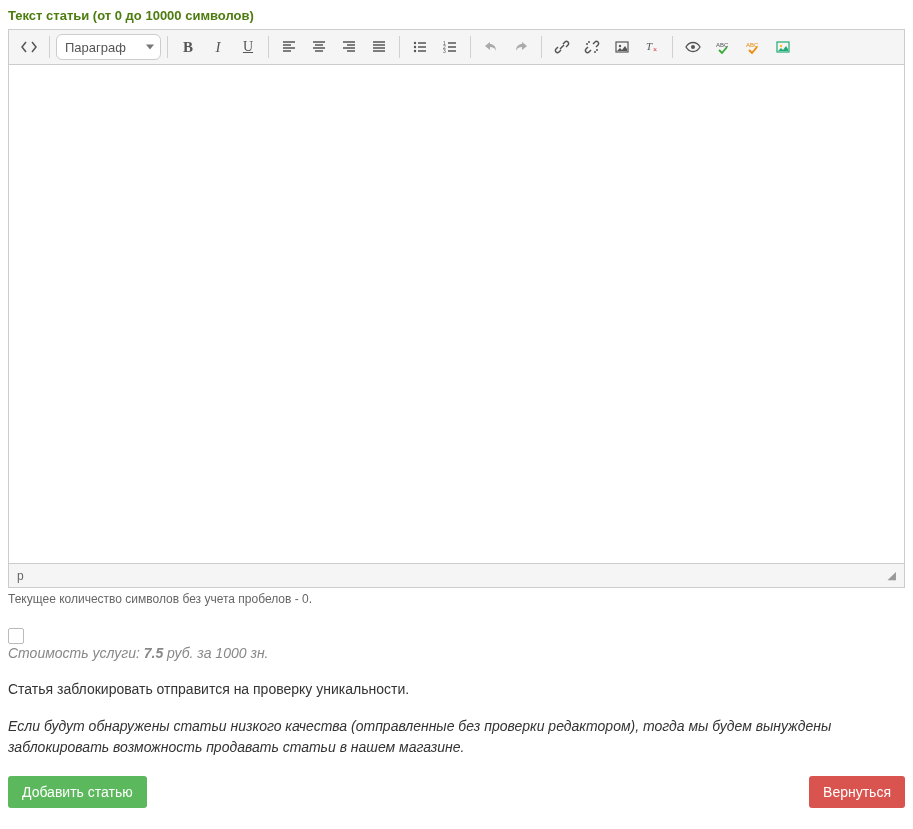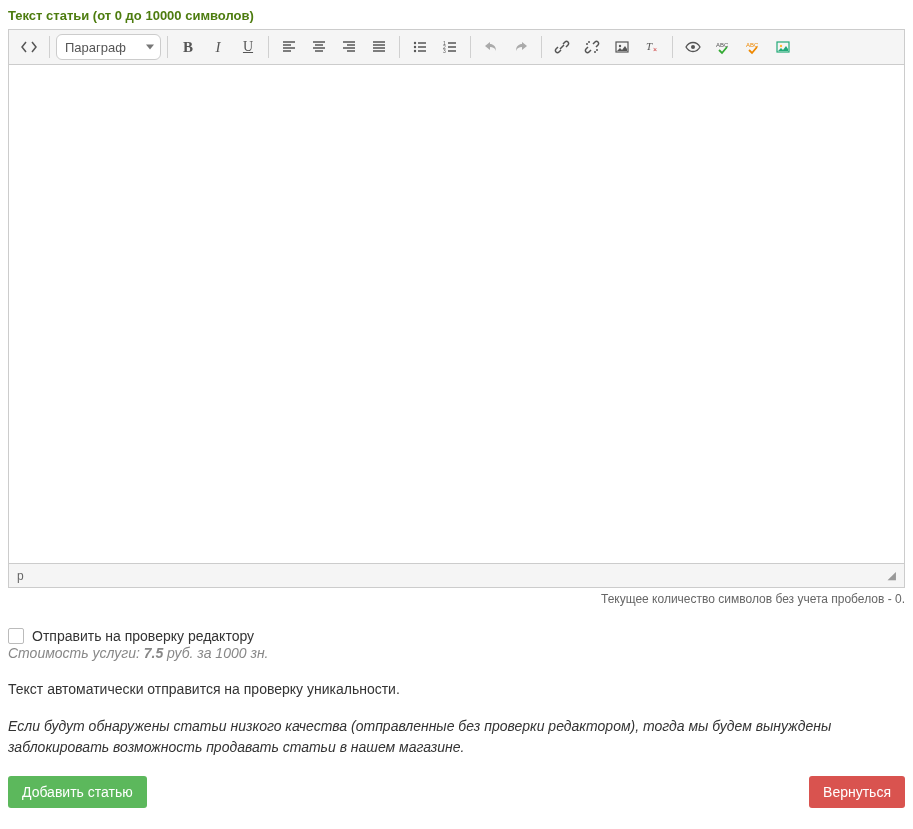--- a/index.html
+++ b/index.html
@@ -7,21 +7,21 @@
 .field-label { font-weight: bold; font-size: 13px; color: #4d7c0f; margin-bottom: 6px; }
 .editor-wrap { border: 1px solid #ccc; background: #fff; }
 .toolbar { background: #f5f5f5; border-bottom: 1px solid #ccc; padding: 4px 6px; display: flex; align-items: center; gap: 2px; }
 .tb-btn { width: 28px; height: 26px; display: inline-flex; align-items: center; justify-content: center; border: 1px solid transparent; border-radius: 2px; cursor: pointer; color: #555; }
 .tb-sep { width: 1px; height: 22px; background: #d0d0d0; margin: 0 4px; }
 .format-select { height: 26px; border: 1px solid #ccc; background: #fff; padding: 0 22px 0 8px; font-size: 13px; color: #555; display: inline-flex; align-items: center; gap: 20px; cursor: pointer; position: relative; min-width: 105px; border-radius: 6px; }
 .format-select .caret { position: absolute; right: 6px; top: 50%; transform: translateY(-50%); border-left: 4px solid transparent; border-right: 4px solid transparent; border-top: 5px solid #777; }
 .editor-area { width: 100%; height: 495px; border: none; outline: none; resize: none; padding: 8px; font-family: inherit; font-size: 13px; }
 .statusbar { background: #f5f5f5; border-top: 1px solid #ccc; padding: 4px 8px; font-size: 12px; color: #666; display: flex; justify-content: space-between; align-items: center; height: 24px; }
 .resize-handle { font-size: 11px; color: #999; cursor: se-resize; }
-.char-count { text-align: right; font-size: 12px; color: #666; margin-top: 4px; }
+.char-count { font-size: 12px; color: #666; margin-top: 4px; }
 .checkbox-row { margin-top: 22px; display: flex; align-items: center; gap: 8px; }
 .checkbox { width: 16px; height: 16px; border: 1px solid #bbb; border-radius: 2px; background: #fff; cursor: pointer; }
 .checkbox-label { font-size: 14px; color: #333; }
 .cost-line { font-size: 14px; color: #888; margin-top: 1px; font-style: italic; }
 .cost-line b { color: #888; }
 .info-block { margin-top: 18px; font-size: 14px; color: #333; line-height: 1.5; }
 .info-block p { margin-bottom: 2px; }
 .info-block .warn { margin-top: 16px; font-style: italic; }
 .button-row { margin-top: 18px; display: flex; justify-content: space-between; }
 .btn { padding: 8px 14px; border: none; border-radius: 3px; font-size: 14px; cursor: pointer; color: #fff; }
@@ -181,28 +181,27 @@
   <div class="statusbar">
     <span>p</span>
     <span class="resize-handle">◢</span>
   </div>
 </div>
 
 <div class="char-count">Текущее количество символов без учета пробелов - 0.</div>
 
 <div class="checkbox-row">
   <div class="checkbox"></div>
-  <span class="checkbox-label">Отправить на проверку редактору</span>
 </div>
 
 <div class="cost-line">
   <span>Стоимость услуги: </span><b>7.5</b><span> руб. за 1000 зн.</span>
 </div>
 
 <div class="info-block">
-  <p>Текст автоматически отправится на проверку уникальности.</p>
+  <p>Статья заблокировать отправится на проверку уникальности.</p>
   <p class="warn">Если будут обнаружены статьи низкого качества (отправленные без проверки редактором), тогда мы будем вынуждены заблокировать возможность продавать статьи в нашем магазине.</p>
 </div>
 
 <div class="button-row">
   <button class="btn btn-green">Добавить статью</button>
   <button class="btn btn-red">Вернуться</button>
 </div>
 
 </body></html>

